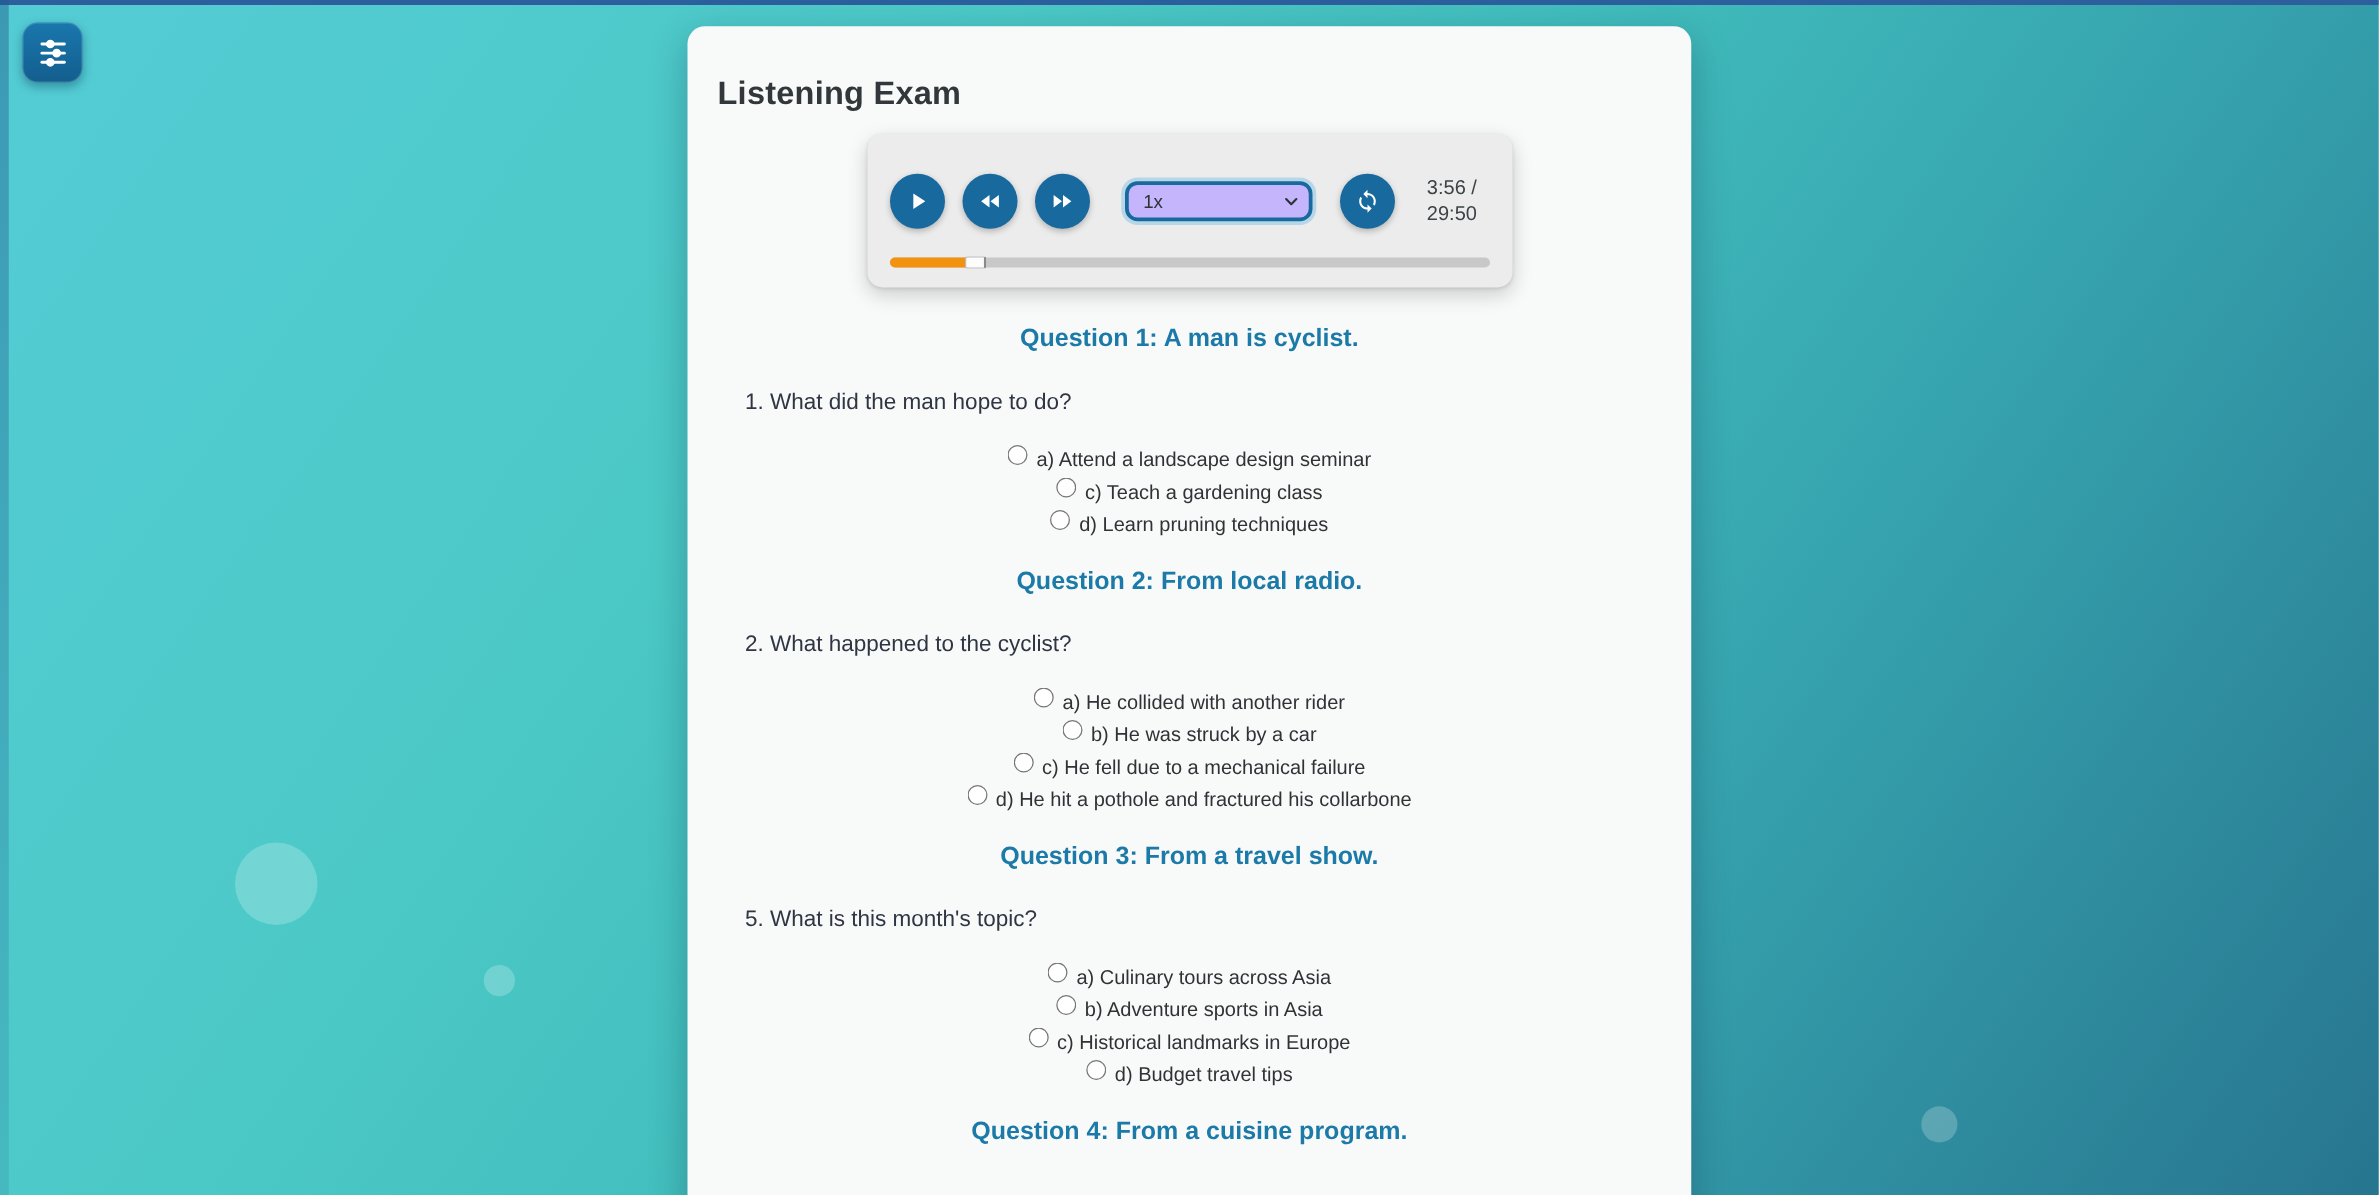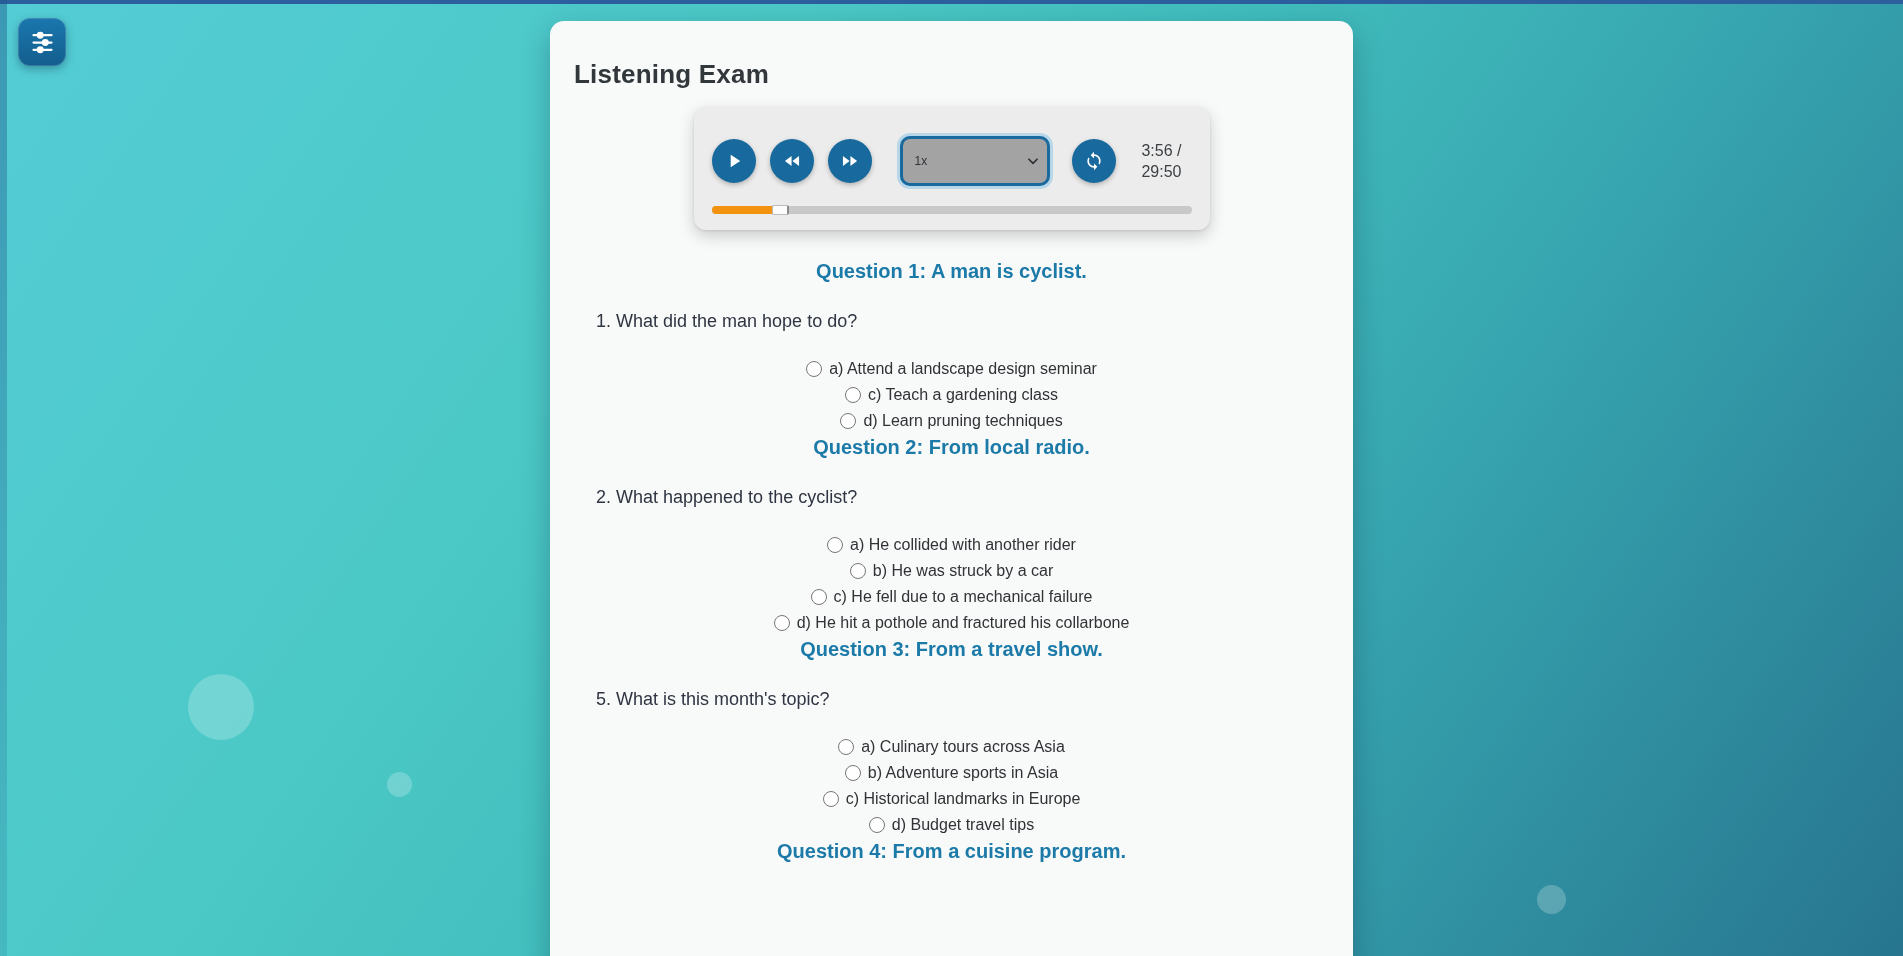--- a/index.html
+++ b/index.html
@@ -50,22 +50,22 @@
     box-shadow: 0 6px 16px rgba(0,0,0,0.18), 0 1px 3px rgba(0,0,0,0.10);
   }
   .controls { display: flex; align-items: center; gap: 14px; height: 44px; }
   .ctl-btn {
     width: 44px; height: 44px; border-radius: 50%; border: none; cursor: pointer;
     background: #17699e; display: flex; align-items: center; justify-content: center;
     box-shadow: 0 2px 5px rgba(0,0,0,0.25); flex: 0 0 auto;
   }
   .select-wrap { position: relative; margin: 0 8px 0 14px; flex: 0 0 auto; }
   .speed-select {
-    width: 150px; height: 50px; border: 3px solid #17699e; border-radius: 10px;
-    background: #a3a3a3; color: #2f3338; font-size: 12px;
+    width: 150px; height: 32px; border: 3px solid #17699e; border-radius: 10px;
+    background: #c4b5fd; color: #2f3338; font-size: 15px;
     font-family: "Liberation Sans", sans-serif;
     padding: 0 30px 0 12px; appearance: none; -webkit-appearance: none; cursor: pointer;
     box-shadow: 0 0 0 3px rgba(120,190,230,0.45);
   }
   .chev {
     position: absolute; right: 10px; top: 50%; transform: translateY(-50%);
     pointer-events: none; display: flex;
   }
   .time {
     margin-left: auto; text-align: center; font-size: 16px; color: #3d4246;
@@ -79,30 +79,30 @@
     position: absolute; left: 0; top: 0; height: 8px;
     background: #f2920f; border-radius: 4px 0 0 4px;
   }
   .progress .thumb {
     position: absolute; top: -1px; width: 17px; height: 10px;
     background: #fcfcfc; border: 1px solid #bbb; border-right: 2px solid #8a8a8a;
     border-radius: 2px; cursor: grab;
   }
 
   .question h2 {
-    text-align: center; font-size: 20px; font-weight: bold;
+    margin-top: 18px; text-align: center; font-size: 20px; font-weight: bold;
     color: #1b7aa8; line-height: 26px;
   }
   .question.first h2 { margin-top: 28px; }
   .question .prompt {
     margin: 24px 0 0 22px; font-size: 18px; color: #2f3542; line-height: 26px;
   }
   .options { margin-top: 22px; }
   .opt {
-    display: flex; align-items: center; justify-content: center; gap: 7px;
+    display: flex; justify-content: center; gap: 7px;
     height: 26px; cursor: pointer;
   }
   .opt input[type="radio"] { width: 16px; height: 16px; cursor: pointer; accent-color: #666; }
   .opt span { font-size: 16px; color: #303336; line-height: 26px; }
 </style>
 </head>
 <body>
 
 <div class="top-edge"></div>
 <div class="left-edge"></div>

